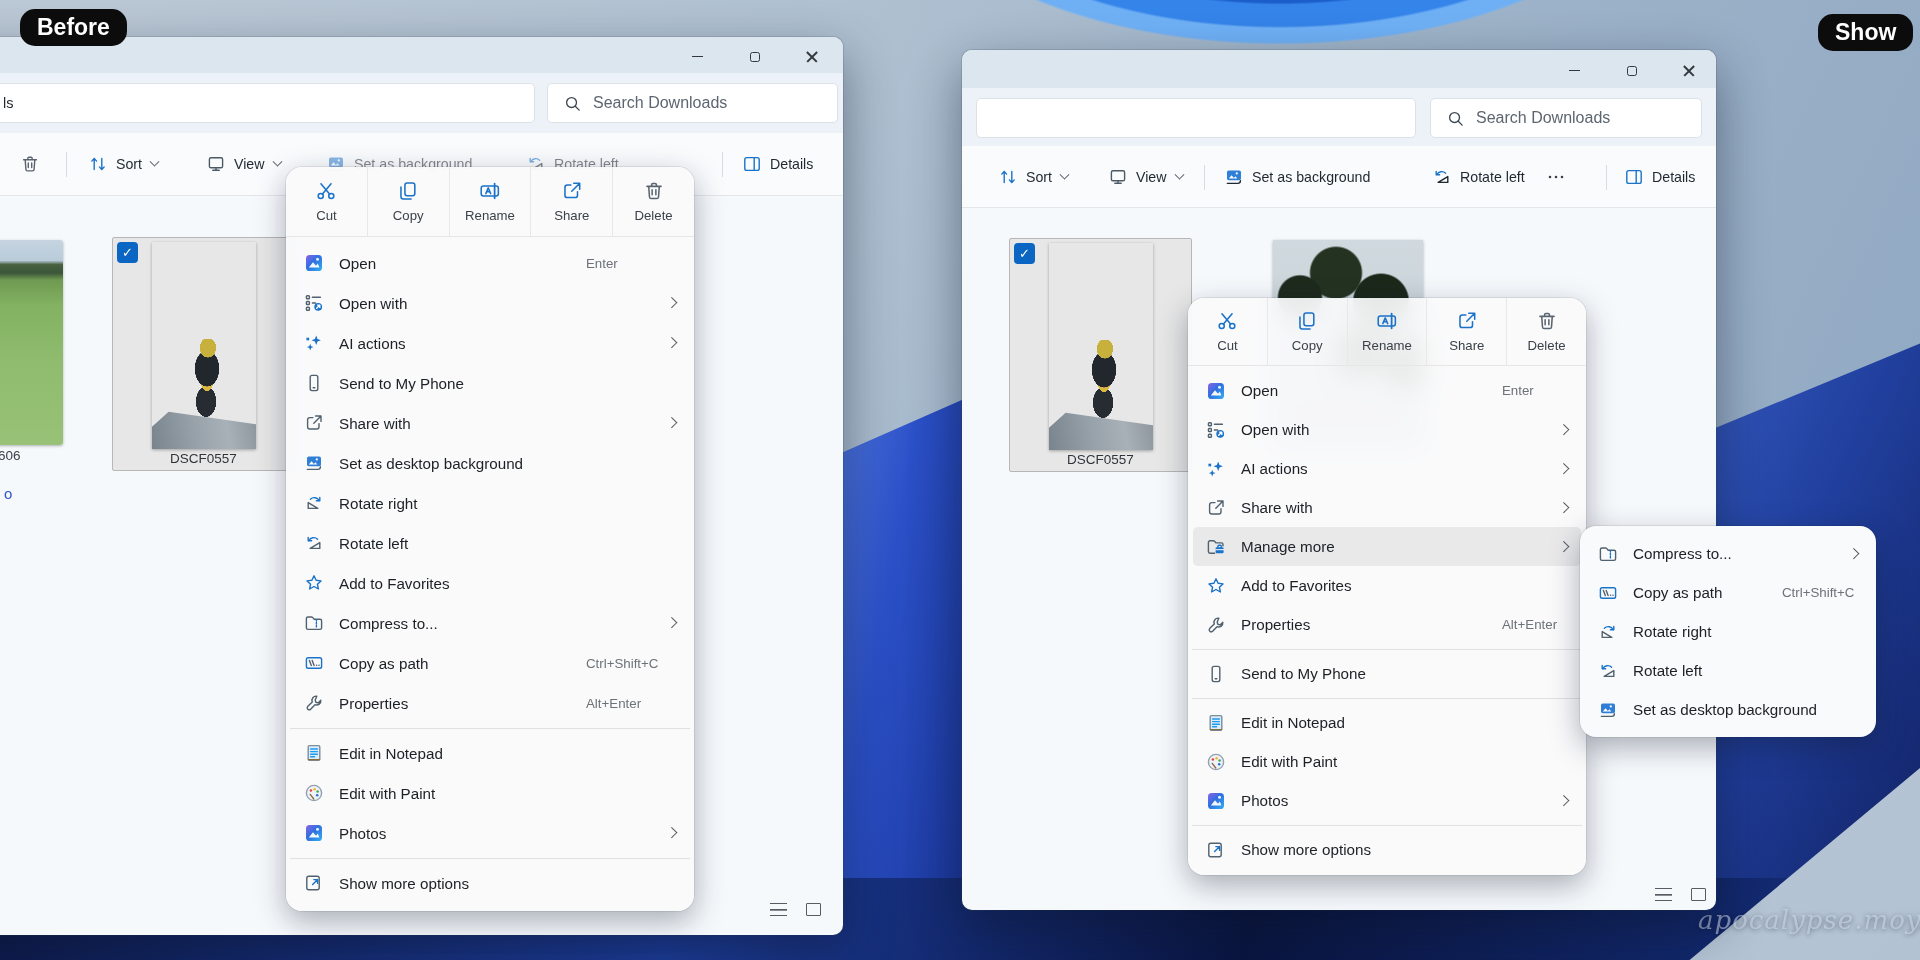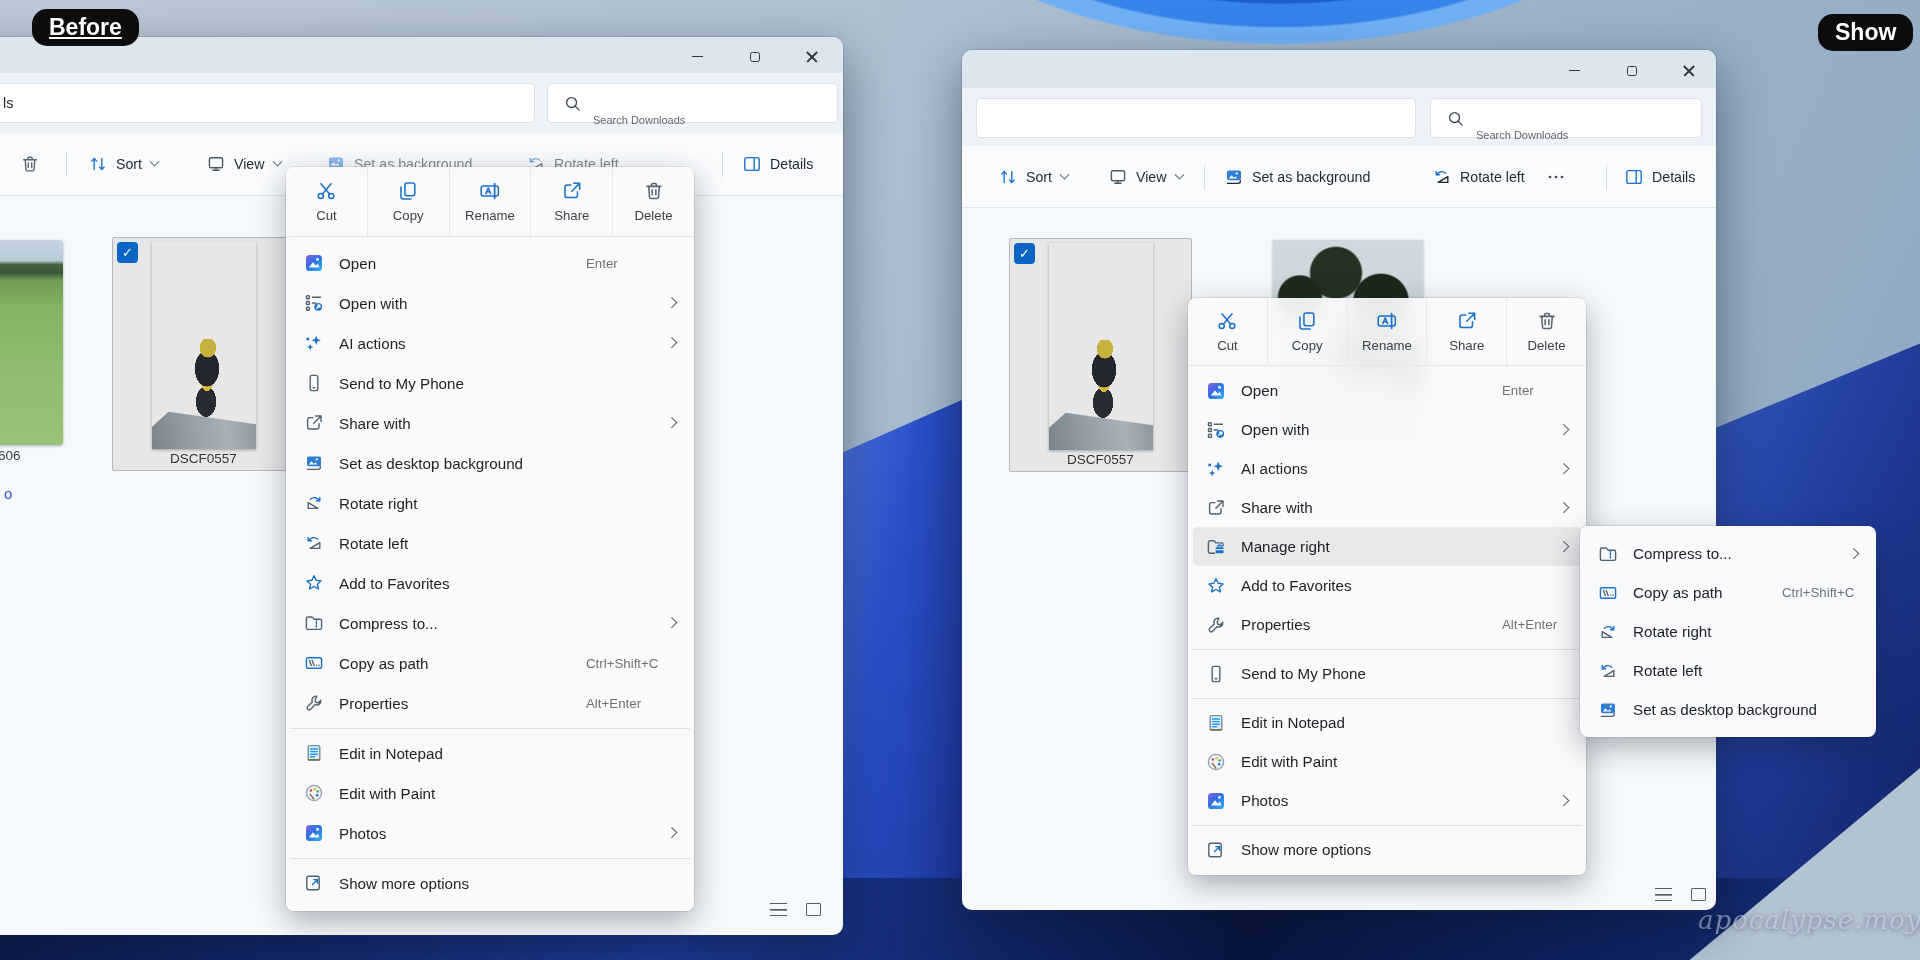--- a/index.html
+++ b/index.html
@@ -17,21 +17,21 @@
     clip-path:polygon(0 32%, 100% 8%, 100% 100%, 0 100%); }
   .rib-bottom { position:absolute; left:0; top:878px; width:1920px; height:82px; z-index:1;
     background:linear-gradient(100deg,#0d1b4e 0%, #1d3e9e 35%, #0a1540 65%, #15307f 100%); }
   .corner-light { position:absolute; left:0; top:0; width:1920px; height:960px; z-index:2;
     background:linear-gradient(135deg,#cdd9e4,#b2c2d2); clip-path:polygon(88% 100%, 100% 80%, 100% 100%); }
   .watermark { position:absolute; left:1698px; top:905px; z-index:3; font:italic 26px "DejaVu Serif",serif;
     color:rgba(208,219,235,.6); letter-spacing:1px; text-shadow:0 1px 5px rgba(8,18,48,.45); }
 
   .badge { position:absolute; background:#0c0c0c; color:#fff; font-size:23px; font-weight:700;
     padding:5px 17px; border-radius:15px; z-index:40; }
-  .badge.before { left:32px; top:9px;text-decoration:underline; }
+  .badge.before { left:20px; top:9px; }
   .badge.after  { left:1818px; top:14px; }
 
   
   .win { position:absolute; border-radius:10px; background:#f6f9fc; z-index:5;
     box-shadow:0 18px 50px rgba(10,20,40,.45), 0 0 0 1px rgba(60,70,90,.18); overflow:hidden; }
   .win-left  { left:-300px; top:37px; width:1143px; height:898px; }
   .win-right { left:962px;  top:50px; width:754px;  height:860px; }
   .titlebar { position:absolute; left:0; right:0; top:0; background:#dce6ef; }
   .win-left  .titlebar { height:36px; }
   .win-right .titlebar { height:38px; }
@@ -41,21 +41,21 @@
   .g-close { position:relative; width:12px; height:12px; }
   .g-close::before,.g-close::after { content:""; position:absolute; left:-1px; top:5.2px; width:14px; height:1.5px; background:#33383d; }
   .g-close::before { transform:rotate(45deg); } .g-close::after { transform:rotate(-45deg); }
 
   .addrrow { position:absolute; left:0; right:0; background:#ecf2f7; }
   .win-left  .addrrow { top:36px; height:60px; }
   .win-right .addrrow { top:38px; height:58px; }
   .addressbar { position:absolute; background:#fff; border:1px solid #dbe1e7; border-radius:5px; height:40px; }
   .searchbox { position:absolute; background:#fff; border:1px solid #dbe1e7; border-radius:5px; height:40px; }
   .searchbox .sic { position:absolute; left:15px; top:10px; width:19px; height:19px; color:#3c4650; }
-  .searchbox .ph { position:absolute; left:45px; top:17px; line-height:38px; font-size:11px; color:#5d6670; }
+  .searchbox .ph { position:absolute; left:45px; top:0; line-height:38px; font-size:16px; color:#5d6670; }
   .addr-text { position:absolute; top:0; line-height:38px; font-size:14.5px; color:#23282e; }
 
   .toolbar { position:absolute; left:0; right:0; background:#f9fbfd; border-bottom:1px solid #e2e7ec; }
   .win-left  .toolbar { top:96px; height:63px; }
   .win-right .toolbar { top:96px; height:62px; }
   .tbtn { position:absolute; top:13px; height:36px; display:flex; align-items:center; gap:8px; padding:0 10px;
     border-radius:5px; font-size:14.2px; color:#1f2730; white-space:nowrap; }
   .tbtn .ic { width:20px; height:20px; flex:none; }
   .tdiv { position:absolute; top:19px; width:1px; height:25px; background:#d7dce1; }
   .cd { width:7px; height:7px; border-right:1.4px solid #5b646e; border-bottom:1.4px solid #5b646e;
@@ -92,21 +92,21 @@
       radial-gradient(circle at 72% 30%, #1b281a 15%, transparent 16%),
       radial-gradient(circle at 58% 55%, #2c3b28 17%, transparent 18%),
       radial-gradient(circle at 90% 60%, #31402c 14%, transparent 15%),
       linear-gradient(180deg,#cfd9de 0%, #c2cdd4 100%); }
 
   .sb-list { position:absolute; width:17px; height:13px; border-top:1.7px solid #565c63; border-bottom:1.7px solid #565c63;
      background:linear-gradient(#565c63,#565c63) center/100% 1.7px no-repeat; }
   .sb-thumb { position:absolute; width:15px; height:13px; border:1.7px solid #565c63; border-radius:1px; }
 
   
-  .cmenu { position:absolute; border-radius:8px; background:rgba(250,250,251,.92);
+  .cmenu { position:absolute; border-radius:16px; background:rgba(250,250,251,.92);
     -webkit-backdrop-filter:blur(12px); backdrop-filter:blur(12px); z-index:10;
     box-shadow:0 10px 30px rgba(20,30,50,.35), 0 0 0 1px rgba(0,0,0,.08);text-align:right; }
   .menu-left  { left:286px; top:167px; width:408px; }
   .menu-right { left:1188px; top:298px; width:398px; }
   .submenu    { left:1580px; top:526px; width:296px; z-index:12; background:#f9fafb;
     padding:8px 0 8px 0; }
   .cmdbar { display:flex; border-bottom:1px solid #e6e6e6; }
   .menu-left  .cmdbar { height:70px; }
   .menu-right .cmdbar { height:68px; }
   .cmd { flex:1; display:flex; flex-direction:column; align-items:center; justify-content:center; gap:6px; }
@@ -697,21 +697,21 @@
       </div>
       <div class="mi hl">
         <span class="mic">
           <svg class="glyph" viewBox="0 0 20 20" fill="none" stroke="currentColor" stroke-width="1.4" stroke-linecap="round" stroke-linejoin="round">
             <path d="M2.4 6 V14.6 a1.6 1.6 0 0 0 1.6 1.6 h4.6 M2.4 6 V5.4 a1.6 1.6 0 0 1 1.6 -1.6 h3.4 a1.6 1.6 0 0 1 1.1 .4 l1.6 1.7 h5.3 a1.6 1.6 0 0 1 1.6 1.6 v1.3"></path>
             <rect x="9.6" y="10.2" width="8" height="6" rx="1.2" fill="#1a72c9" stroke="none"></rect>
             <path d="M11.9 10.2 V9.4 a1.1 1.1 0 0 1 1.1 -1.1 h1.2 a1.1 1.1 0 0 1 1.1 1.1 v.8" stroke="#1a72c9"></path>
             <path d="M9.6 12.7 h8" stroke="#ffffff" stroke-width="1"></path>
           </svg>
         </span>
-        <span class="mlabel">Manage right</span>
+        <span class="mlabel">Manage more</span>
         <span class="mchev"></span>
       </div>
       <div class="mi">
         <span class="mic">
           <svg class="glyph" viewBox="0 0 20 20" fill="none" stroke="currentColor" stroke-width="1.4" stroke-linecap="round" stroke-linejoin="round">
             <path d="M10 2.8 l2.1 4.5 4.9 .6 -3.6 3.3 1 4.8 -4.4 -2.5 -4.4 2.5 1 -4.8 -3.6 -3.3 4.9 -.6z" stroke="#1a72c9"></path>
           </svg>
         </span>
         <span class="mlabel">Add to Favorites</span>
       </div>

